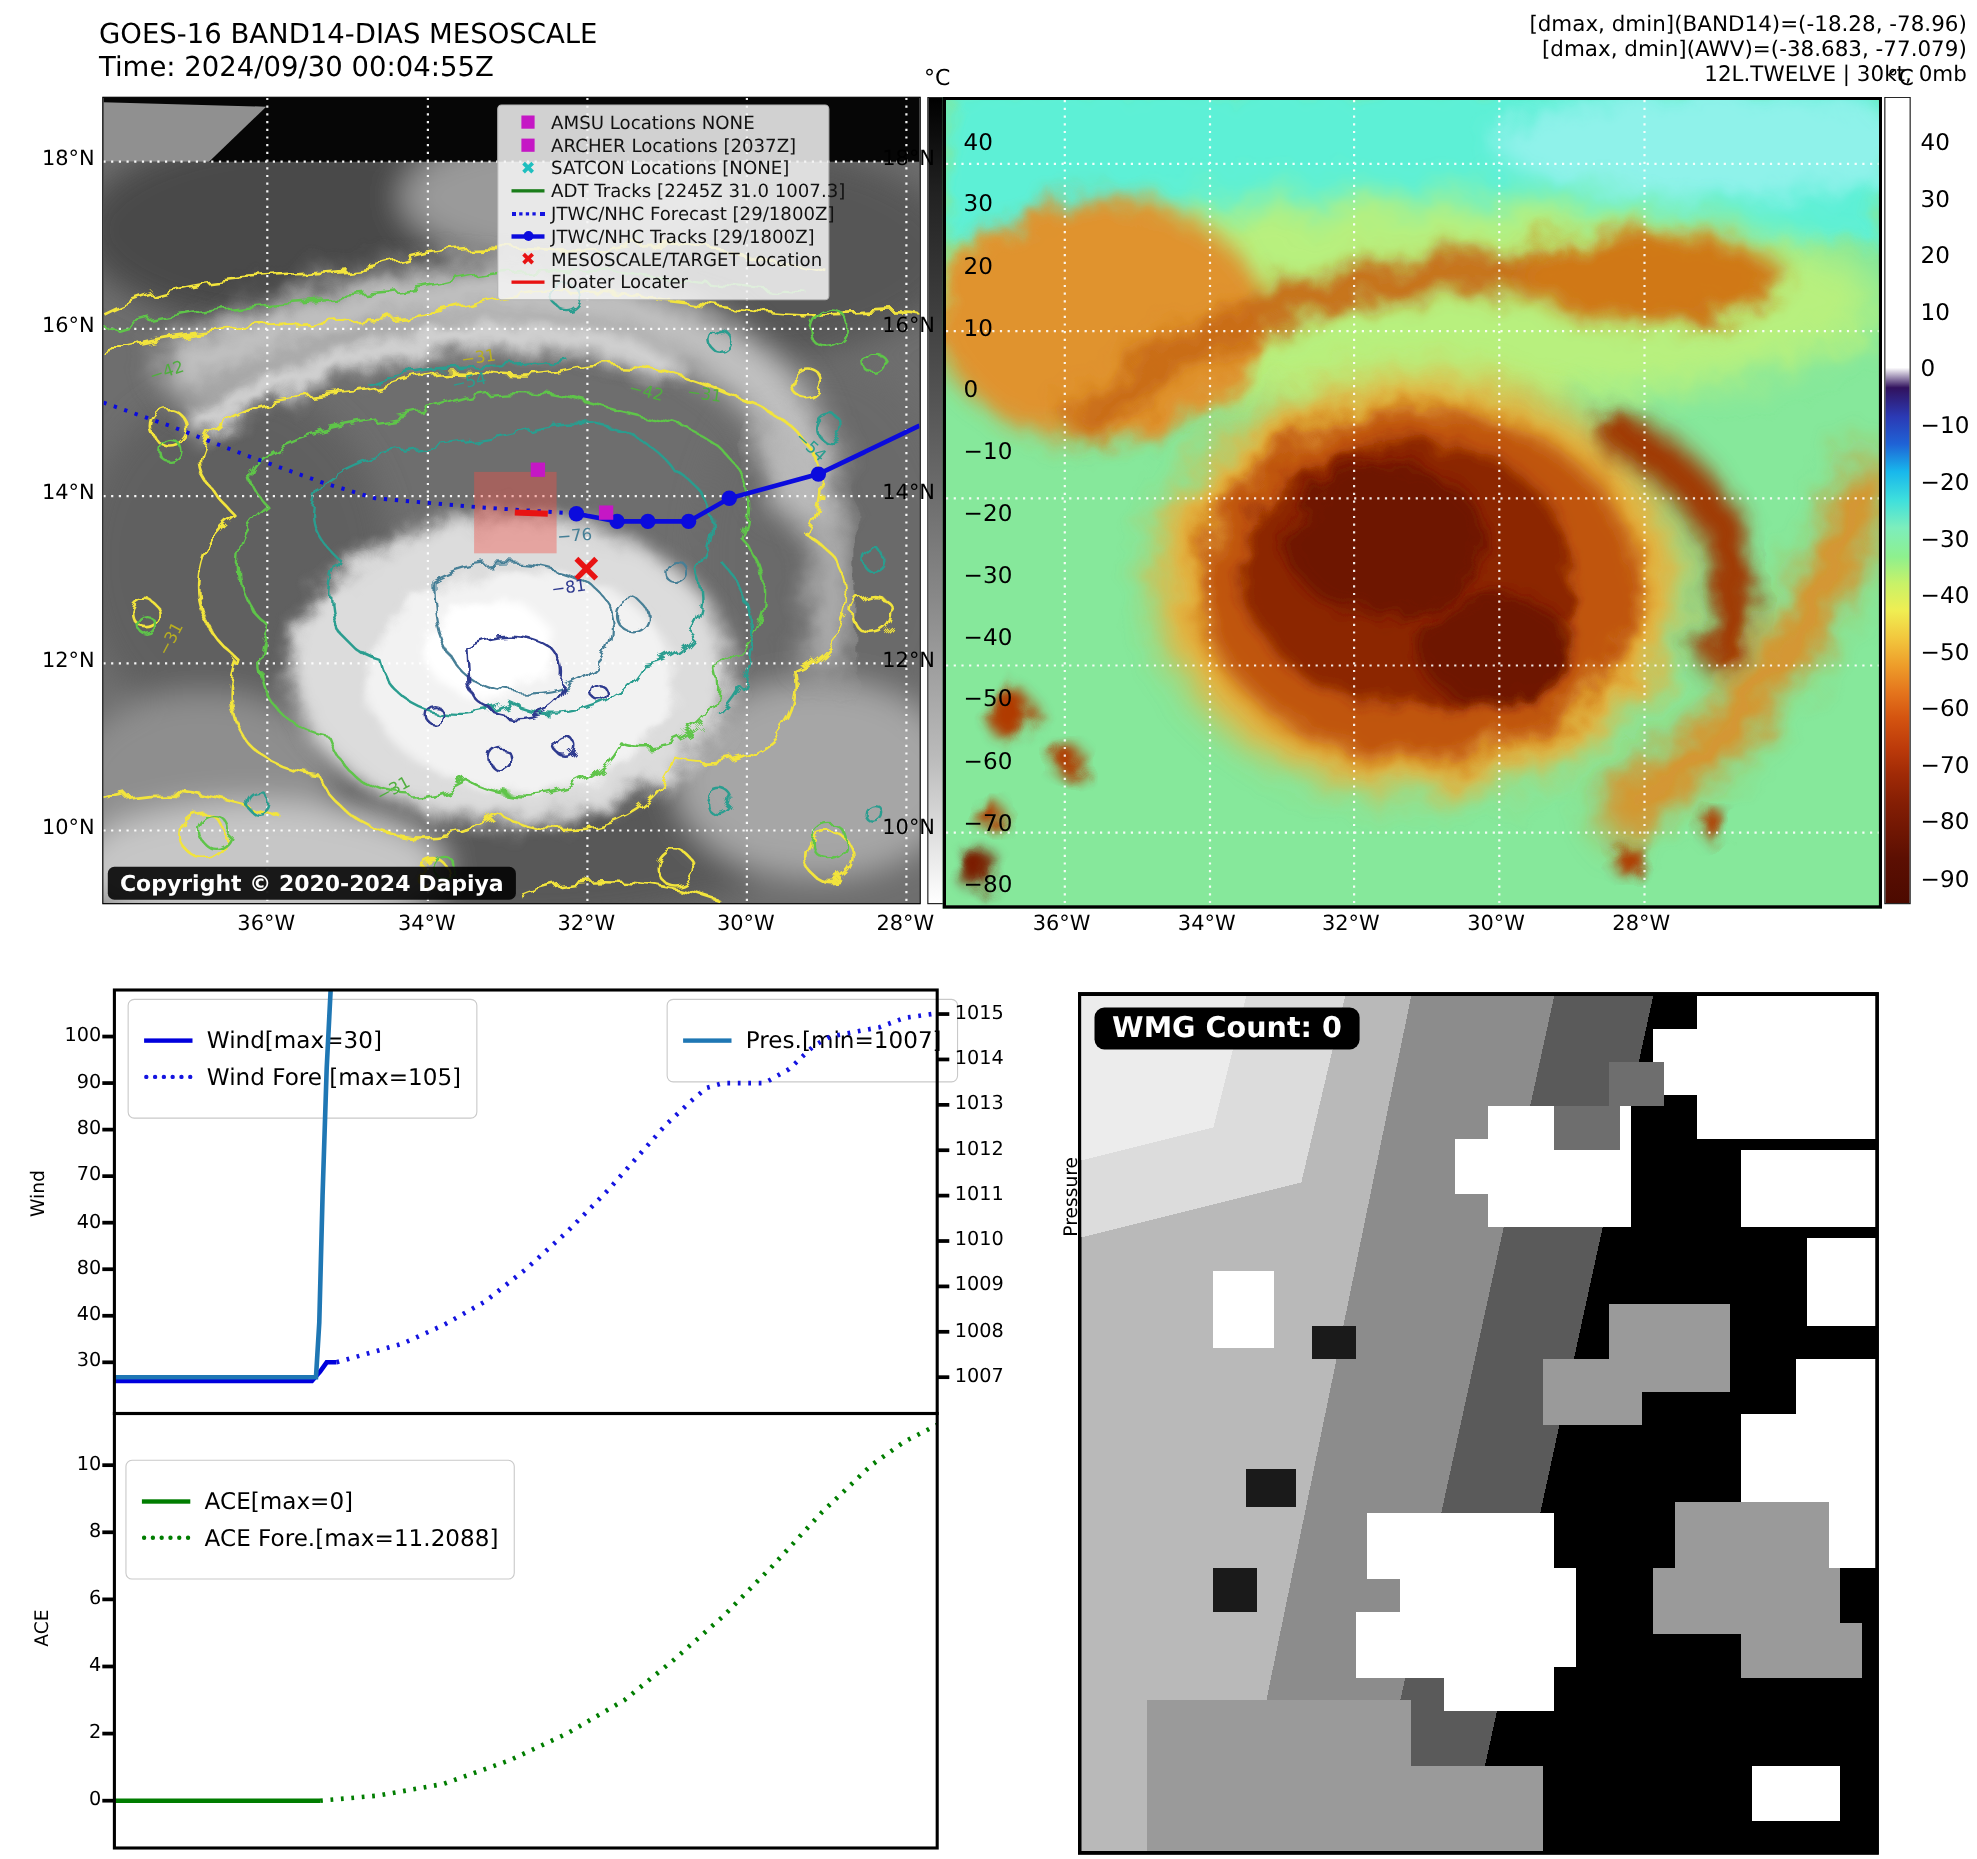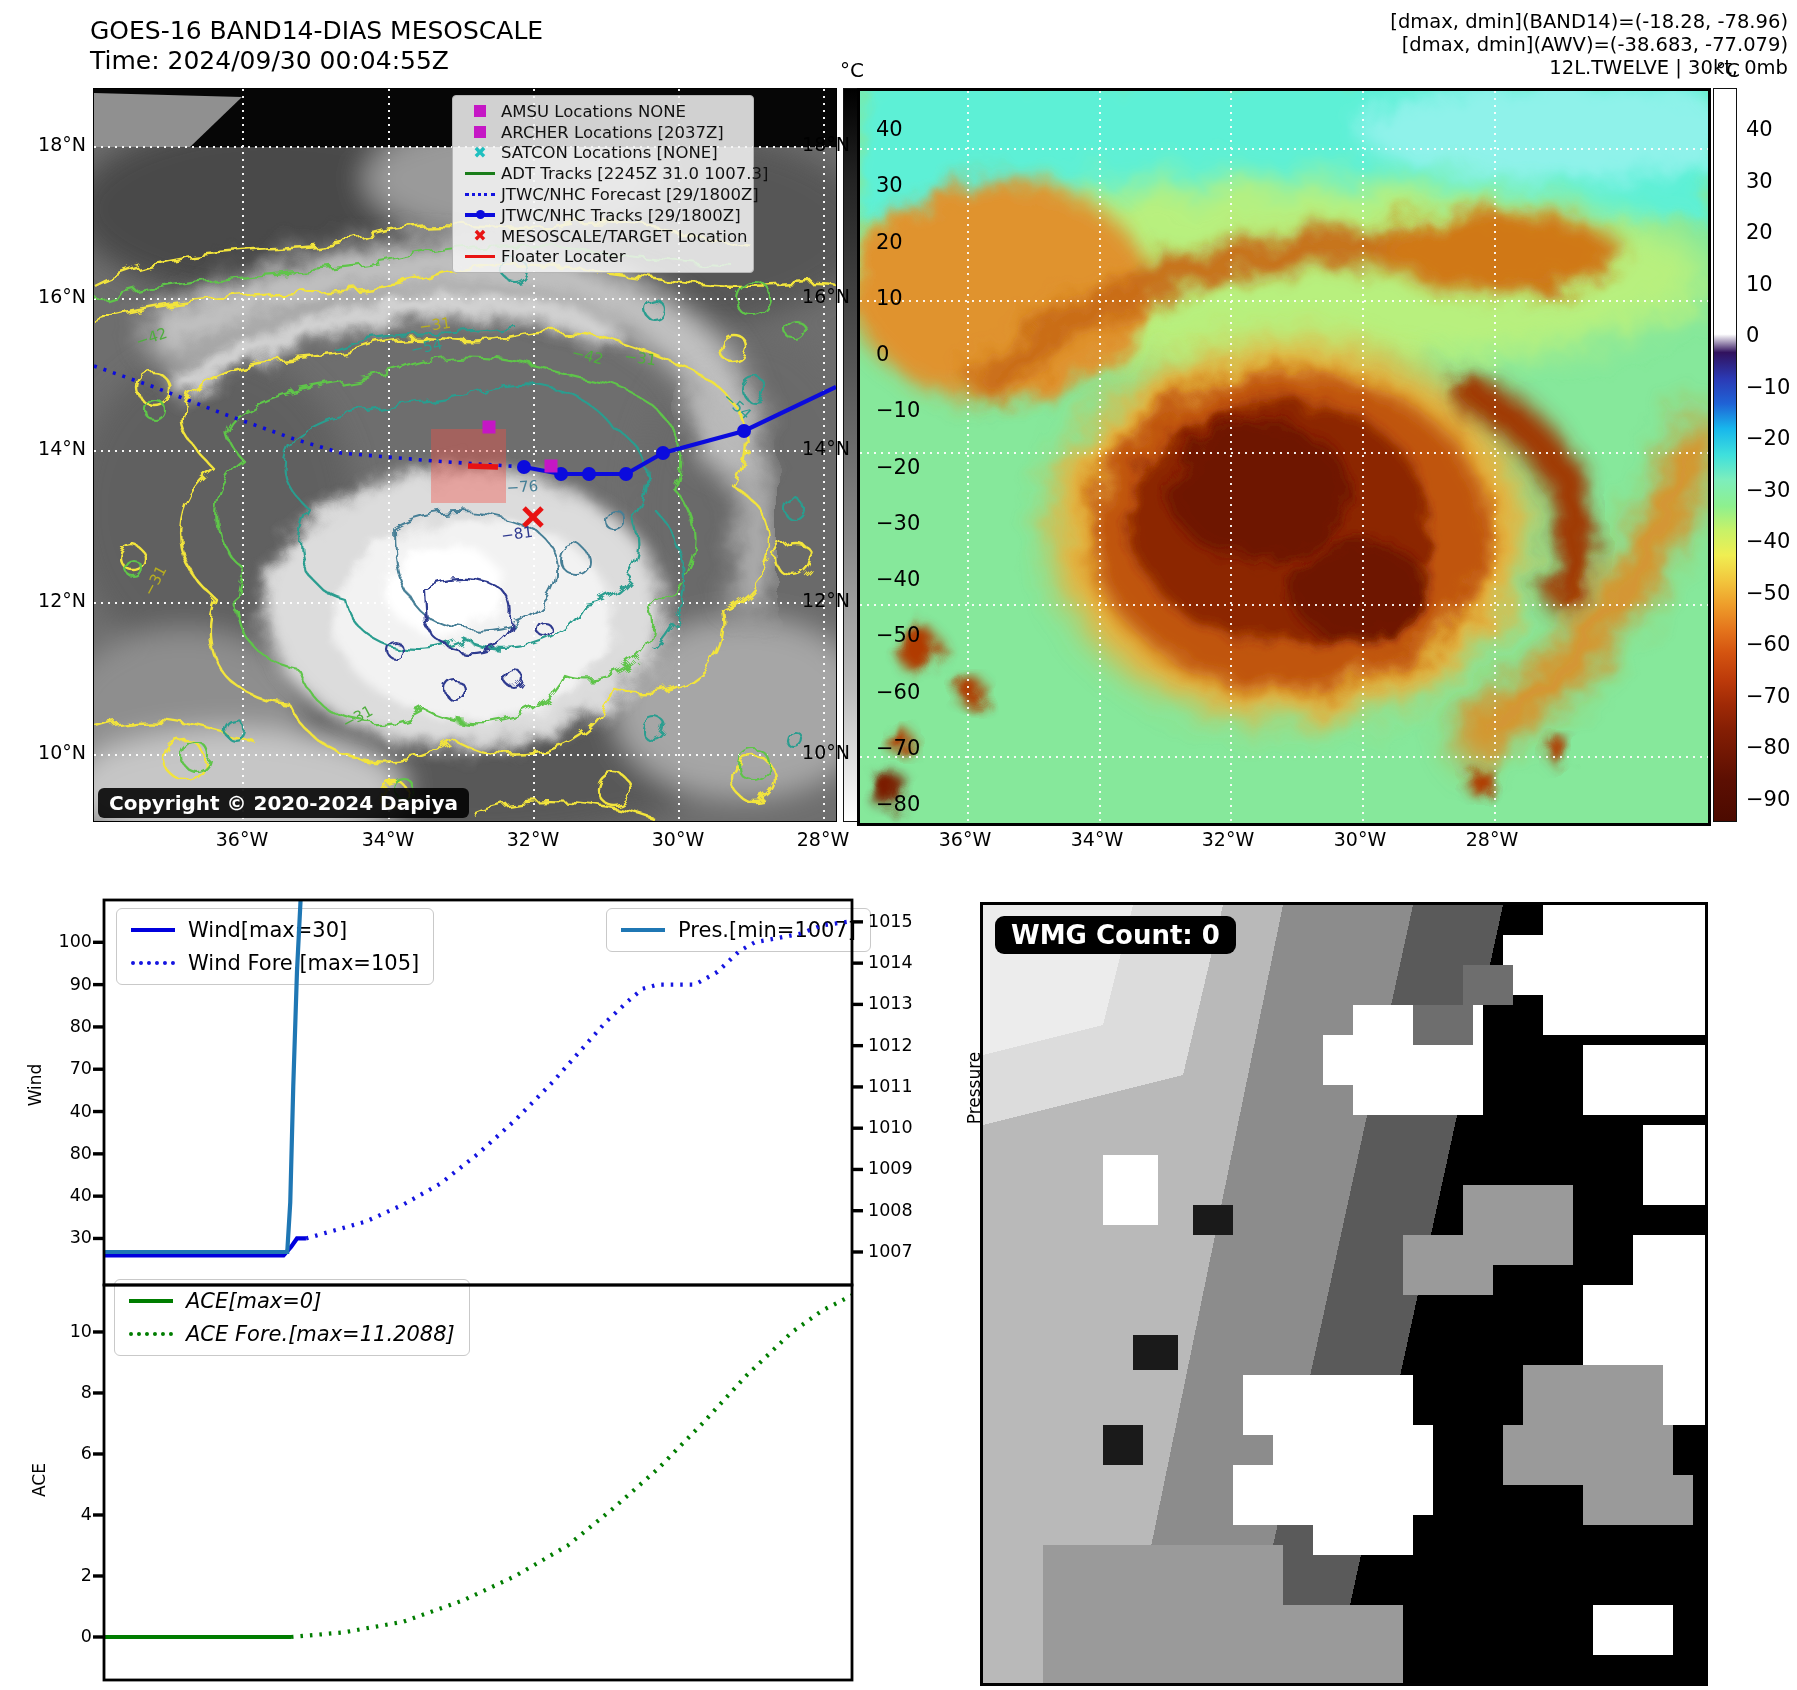--- a/index.html
+++ b/index.html
@@ -22,21 +22,21 @@
          #f0ee52 63.7%, #f2c83e 67%, #ee9d2a 70.5%, #e4741c 73.9%, #d45410 77%,
          #bc3a0a 80.8%, #a02a06 84%, #841e04 87.6%, #5c0f02 94.4%, #4c0a00 100%);}
   .cblab{position:absolute;font-size:21px;}
   .maplab{position:absolute;font-size:19px;}
   .titleln{position:absolute;font-size:25px;}
   .inf{position:absolute;font-size:19.5px;text-align:right;right:9px;}
   #chart-title{position:absolute;left:104px;top:858px;width:700px;text-align:center;font-size:26px;}
   .axname{position:absolute;font-size:17px;transform:rotate(-90deg);transform-origin:center;}
   .ctick{position:absolute;font-size:17.5px;}
   .leg{position:absolute;background:rgba(255,255,255,0.9);border:1.6px solid #c9c9c9;
-       border-radius:6px;padding:9px 14px;display:flex;flex-direction:column;gap:9px;justify-content:center;}
+       border-radius:6px;padding:25px 14px;display:flex;flex-direction:column;gap:9px;justify-content:center;}
   .leg-row{display:flex;align-items:center;font-size:21px;white-space:nowrap;}
   .ls{display:inline-block;width:44px;height:0;margin-right:13px;flex:none;}
   .ls-solid-blue{border-top:4.5px solid #0000dd;}
   .ls-dot-blue{border-top:4.5px dotted #1414e0;}
   .ls-solid-steel{border-top:4.5px solid #1f77b4;}
   .ls-solid-green{border-top:4.5px solid #007d00;}
   .ls-dot-green{border-top:4.5px dotted #007d00;}
   #map1-legend{position:absolute;left:358px;top:6px;width:288px;background:rgba(246,246,246,0.85);
        border:1px solid #b5b5b5;border-radius:4px;padding:5px 6px;display:flex;flex-direction:column;
        gap:0;z-index:5;}
@@ -330,21 +330,21 @@
         <span class="ls ls-dot-blue"></span>
         <span>Wind Fore.[max=105]</span>
       </div>
   </div>
   <div class="leg" style="left:606px;top:908px;">
     <div class="leg-row">
         <span class="ls ls-solid-steel"></span>
         <span>Pres.[min=1007]</span>
       </div>
   </div>
-  <div class="leg" style="left:114px;top:1279px;font-style:italic;">
+  <div class="leg" style="left:114px;top:1327px;">
     <div class="leg-row">
         <span class="ls ls-solid-green"></span>
         <span>ACE[max=0]</span>
       </div>
     <div class="leg-row">
         <span class="ls ls-dot-green"></span>
         <span>ACE Fore.[max=11.2088]</span>
       </div>
   </div>
 

